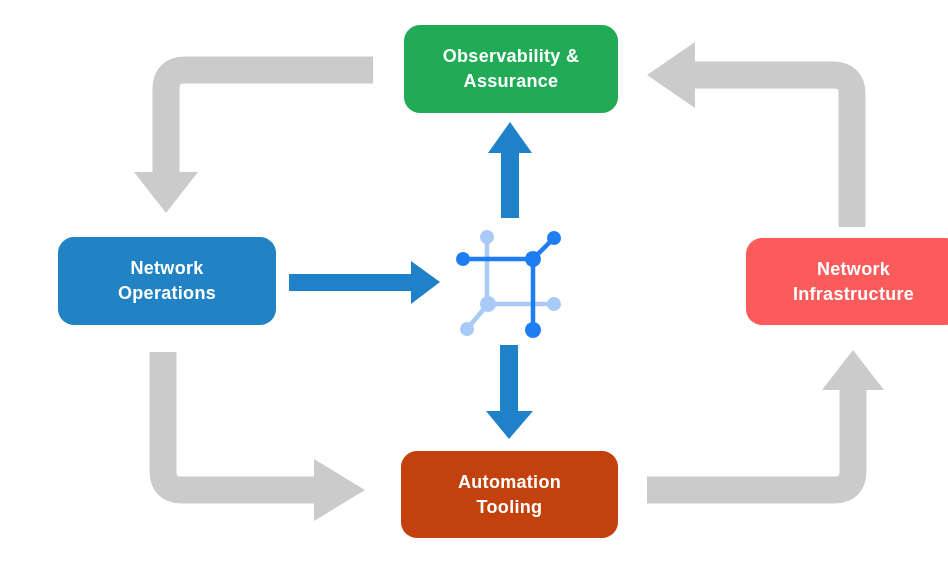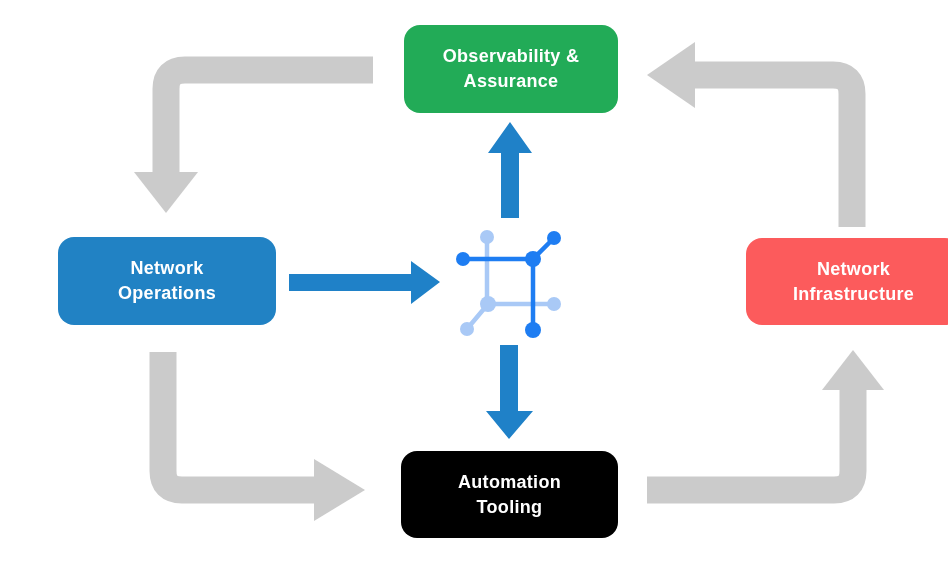--- a/index.html
+++ b/index.html
@@ -87,21 +87,21 @@
   <div class="node" id="node-operations" style="background-color: rgb(33, 130, 196);">
     <span class="label">Network
 Operations</span>
   </div>
 
   <div class="node" id="node-infrastructure" style="background-color: rgb(252, 91, 92);">
     <span class="label">Network
 Infrastructure</span>
   </div>
 
-  <div class="node" id="node-automation" style="background-color: #000000;">
+  <div class="node" id="node-automation" style="background-color: #c2410c;">
     <span class="label">Automation
 Tooling</span>
   </div>
 
   <svg class="center-icon" width="125" height="120" viewBox="0 0 125 120">
     <g stroke="#A9C9F6">
       <path d="M36,12 L36,79 L103,79 M37,79 L16,104"></path>
     </g>
     <g fill="#A9C9F6">
       <circle cx="36" cy="12" r="7"></circle>

